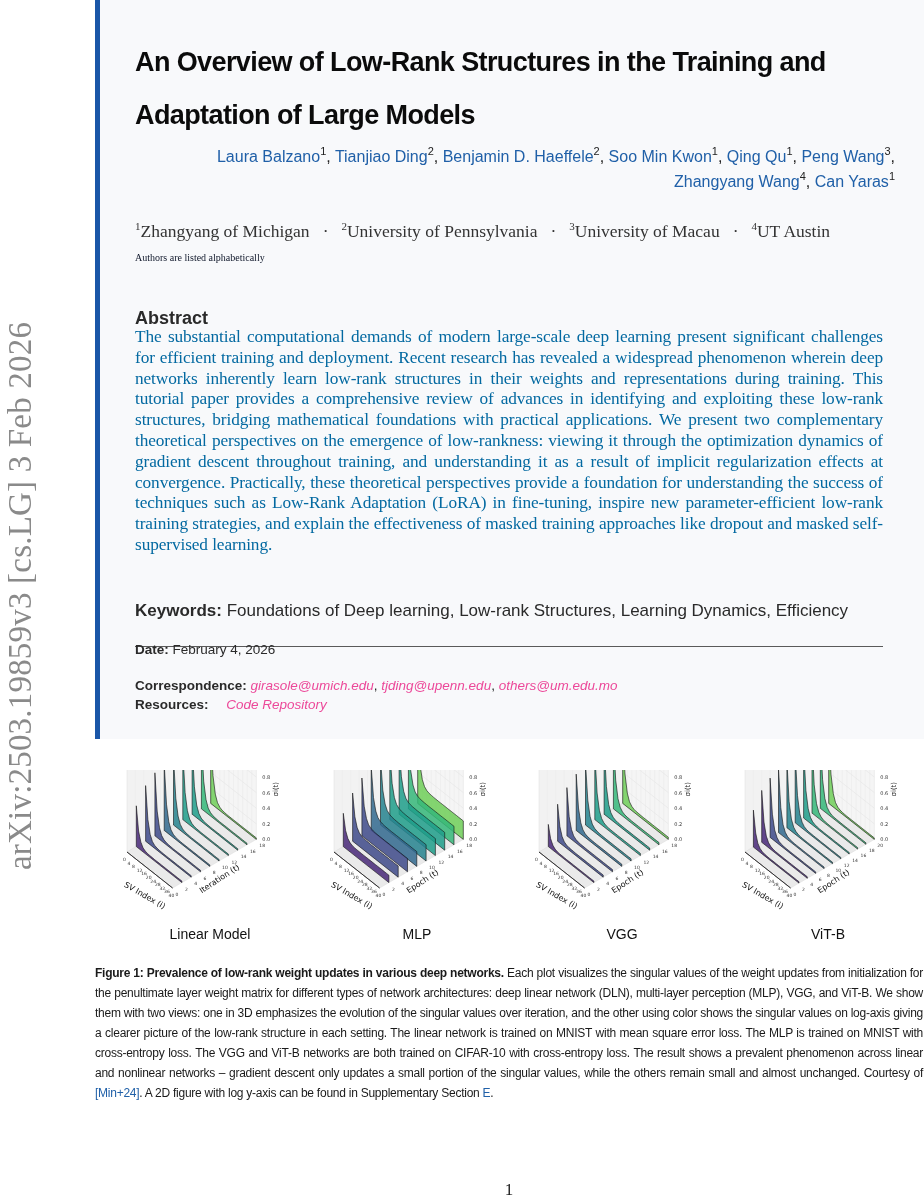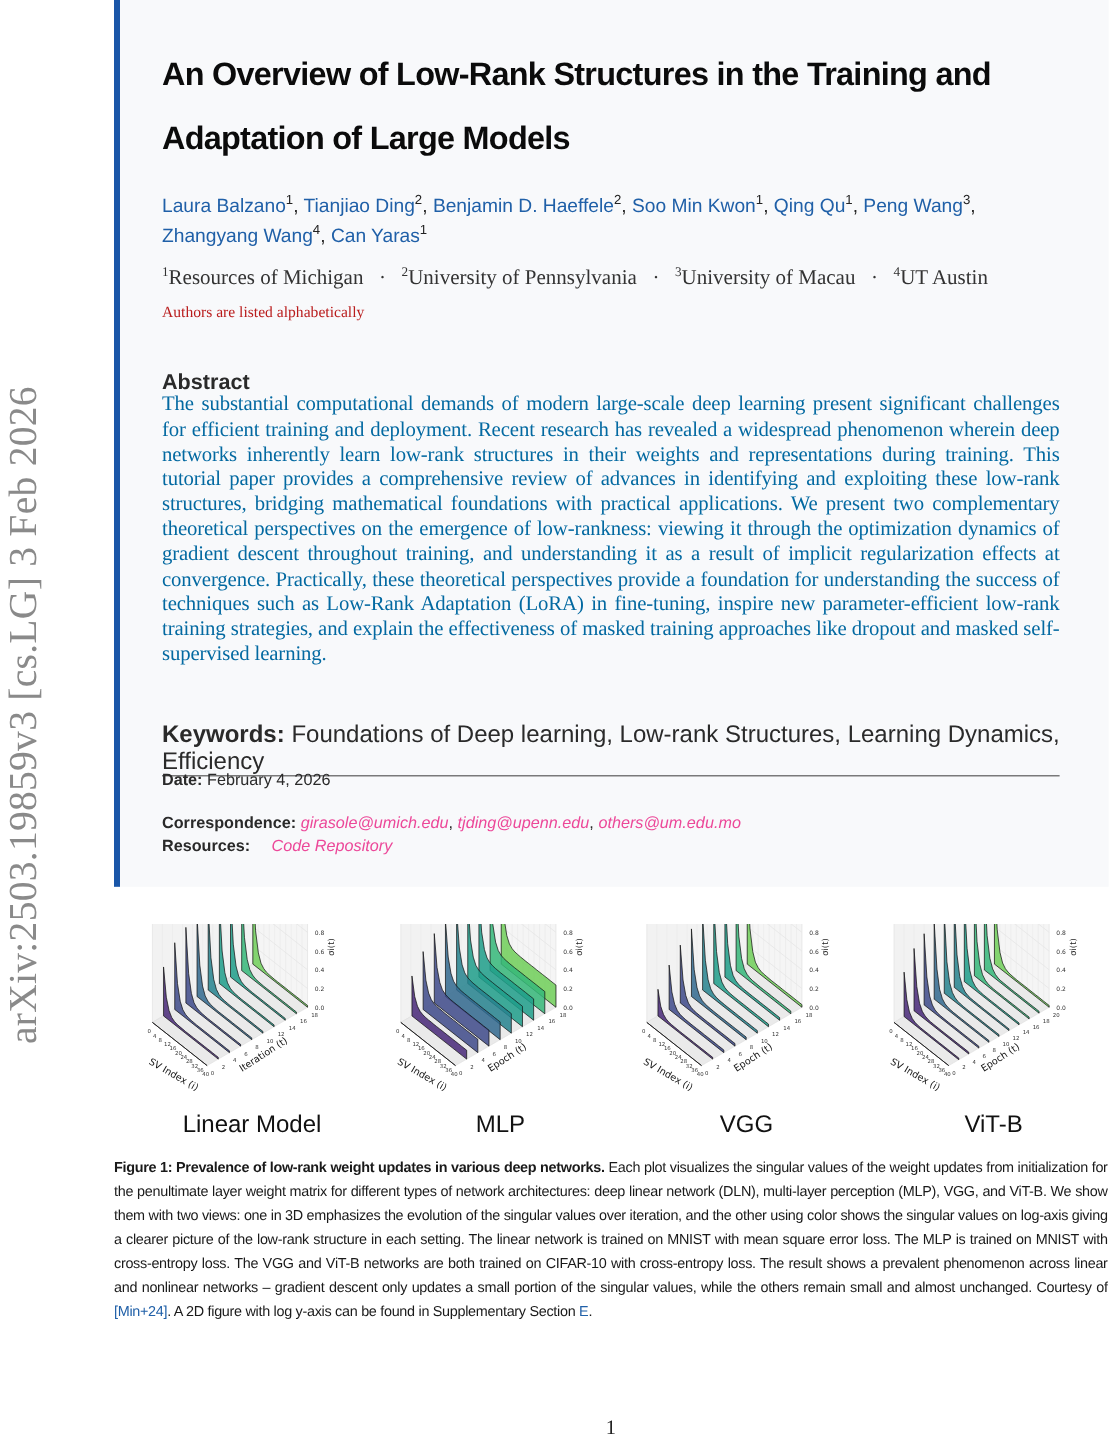--- a/index.html
+++ b/index.html
@@ -16,68 +16,68 @@
   .header-panel {
     position: absolute; left: 95px; top: 0; width: 829px; height: 739px;
     background: #f8f9fb; border-left: 5px solid #1a56a8;
   }
   .title {
     position: absolute; left: 135px; top: 36px; width: 780px;
     font-family: Liberation Sans, sans-serif; font-weight: bold;
     font-size: 27px; line-height: 53px; color: #0b0b0b; letter-spacing: -0.6px;
   }
   .authors {
-    position: absolute; left: 135px; top: 160px; width: 760px;
-    font-size: 16px; line-height: 25px; color: #2060a8;
+    position: absolute; left: 135px; top: 144px; width: 760px;
+    font-size: 16px; line-height: 25px; color: #2060a8; text-align: right;
   }
   .authors .sep { color: #222; }
   .authors sup { font-size: 11px; color: #222; vertical-align: 7px; line-height: 0; }
   .affils {
     position: absolute; left: 135px; top: 221px; width: 760px;
     font-family: "Liberation Serif", serif; font-size: 17.5px; color: #333;
     white-space: nowrap;
   }
   .affils sup { font-size: 11px; vertical-align: 7px; line-height: 0; }
   .affils .dot { margin: 0 13px; }
   .alpha-note {
     position: absolute; left: 135px; top: 252px;
-    font-family: "Liberation Serif", serif; font-size: 13px; color: #b91c1c;
+    font-family: "Liberation Serif", serif; font-size: 10px; color: #0f172a;
   }
   .abstract-heading {
     position: absolute; left: 135px; top: 308px;
     font-weight: bold; font-size: 18px; color: #2a2a2a;
   }
   .abstract-body {
     position: absolute; left: 135px; top: 327px; width: 748px;
     font-family: "Liberation Serif", serif; font-size: 17.3px; line-height: 20.8px;
     color: #0369a1; text-align: justify; letter-spacing: -0.1px;
   }
   .keywords {
     position: absolute; left: 135px; top: 601px; width: 760px;
-    font-size: 20px; color: #2a2a2a;
+    font-size: 17px; color: #2a2a2a;
   }
   .keywords b { font-weight: bold; }
   .hrule {
     position: absolute; left: 135px; top: 646px; width: 748px; height: 1px;
     background: #5a5a5a;
   }
   .meta { position: absolute; left: 135px; font-size: 13.5px; color: #2a2a2a; }
   .meta b { font-weight: bold; }
   .meta .link { color: #ec4899; font-style: italic; }
   .meta-date { top: 642px; }
   .meta-corr { top: 678px; }
   .meta-res { top: 697px; }
   .meta-res .link { margin-left: 14px; }
 
   .figure-row { position: absolute; left: 110px; top: 770px; width: 814px; height: 178px; }
   .subfig { position: absolute; top: 0; width: 200px; height: 178px; }
   .subfig svg { position: absolute; left: 0; top: 0; }
   .subfig-label {
     position: absolute; top: 156px; width: 200px; text-align: center;
-    font-size: 20px; color: #111;
+    font-size: 14px; color: #111;
   }
 
   .caption {
     position: absolute; left: 95px; top: 963px; width: 828px;
     font-size: 12px; line-height: 20px; color: #1a1a1a; text-align: justify;
     letter-spacing: -0.25px;
   }
   .caption b { font-weight: bold; }
   .caption .link { color: #2060a8; }
 
@@ -90,21 +90,21 @@
 <body>
 
 <div class="arxiv-stamp">arXiv:2503.19859v3  [cs.LG]  3 Feb 2026</div>
 
 <div class="header-panel"></div>
 
 <h1 class="title">An Overview of Low-Rank Structures in the Training and Adaptation of Large Models</h1>
 
 <div class="authors" id="authors"><span>Laura Balzano</span><sup>1</sup><span class="sep">, </span><span>Tianjiao Ding</span><sup>2</sup><span class="sep">, </span><span>Benjamin D. Haeffele</span><sup>2</sup><span class="sep">, </span><span>Soo Min Kwon</span><sup>1</sup><span class="sep">, </span><span>Qing Qu</span><sup>1</sup><span class="sep">, </span><span>Peng Wang</span><sup>3</sup><span class="sep">, </span><br><span>Zhangyang Wang</span><sup>4</sup><span class="sep">, </span><span>Can Yaras</span><sup>1</sup></div>
 
-<div class="affils" id="affils"><sup>1</sup><span>Resources of Michigan</span><span class="dot">·</span><sup>2</sup><span>University of Pennsylvania</span><span class="dot">·</span><sup>3</sup><span>University of Macau</span><span class="dot">·</span><sup>4</sup><span>UT Austin</span></div>
+<div class="affils" id="affils"><sup>1</sup><span>Zhangyang of Michigan</span><span class="dot">·</span><sup>2</sup><span>University of Pennsylvania</span><span class="dot">·</span><sup>3</sup><span>University of Macau</span><span class="dot">·</span><sup>4</sup><span>UT Austin</span></div>
 
 <div class="alpha-note">Authors are listed alphabetically</div>
 
 <div class="abstract-heading">Abstract</div>
 <p class="abstract-body">The substantial computational demands of modern large-scale deep learning present significant challenges for efficient training and deployment.  Recent research has revealed a widespread phenomenon wherein deep networks inherently learn low-rank structures in their weights and representations during training. This tutorial paper provides a comprehensive review of advances in identifying and exploiting these low-rank structures, bridging mathematical foundations with practical applications. We present two complementary theoretical perspectives on the emergence of low-rankness:  viewing it through the optimization dynamics of gradient descent throughout training, and understanding it as a result of implicit regularization effects at convergence. Practically, these theoretical perspectives provide a foundation for understanding the success of techniques such as Low-Rank Adaptation (LoRA) in fine-tuning, inspire new parameter-efficient low-rank training strategies, and explain the effectiveness of masked training approaches like dropout and masked self-supervised learning.</p>
 
 <div class="keywords">
   <b>Keywords:</b>
   <span>Foundations of Deep learning, Low-rank Structures, Learning Dynamics, Efficiency</span>
 </div>

